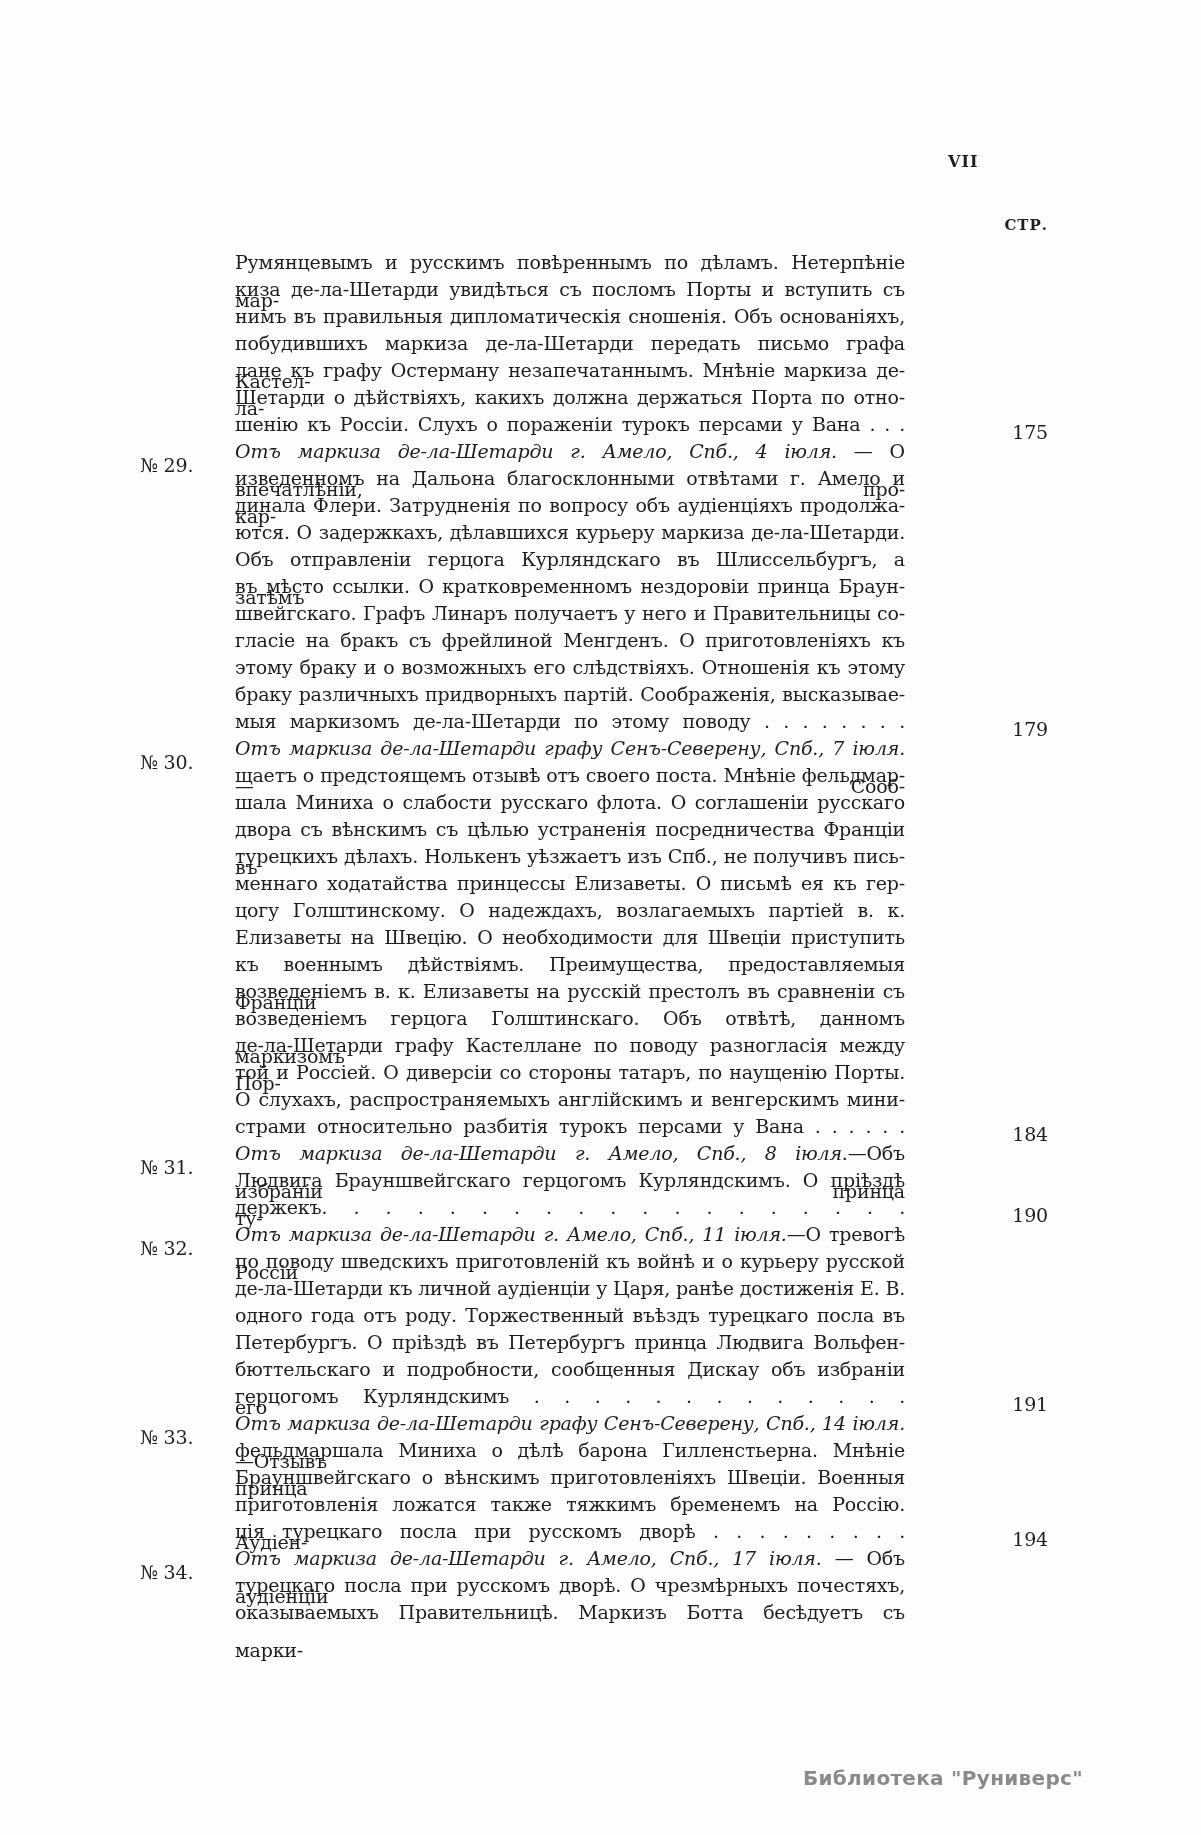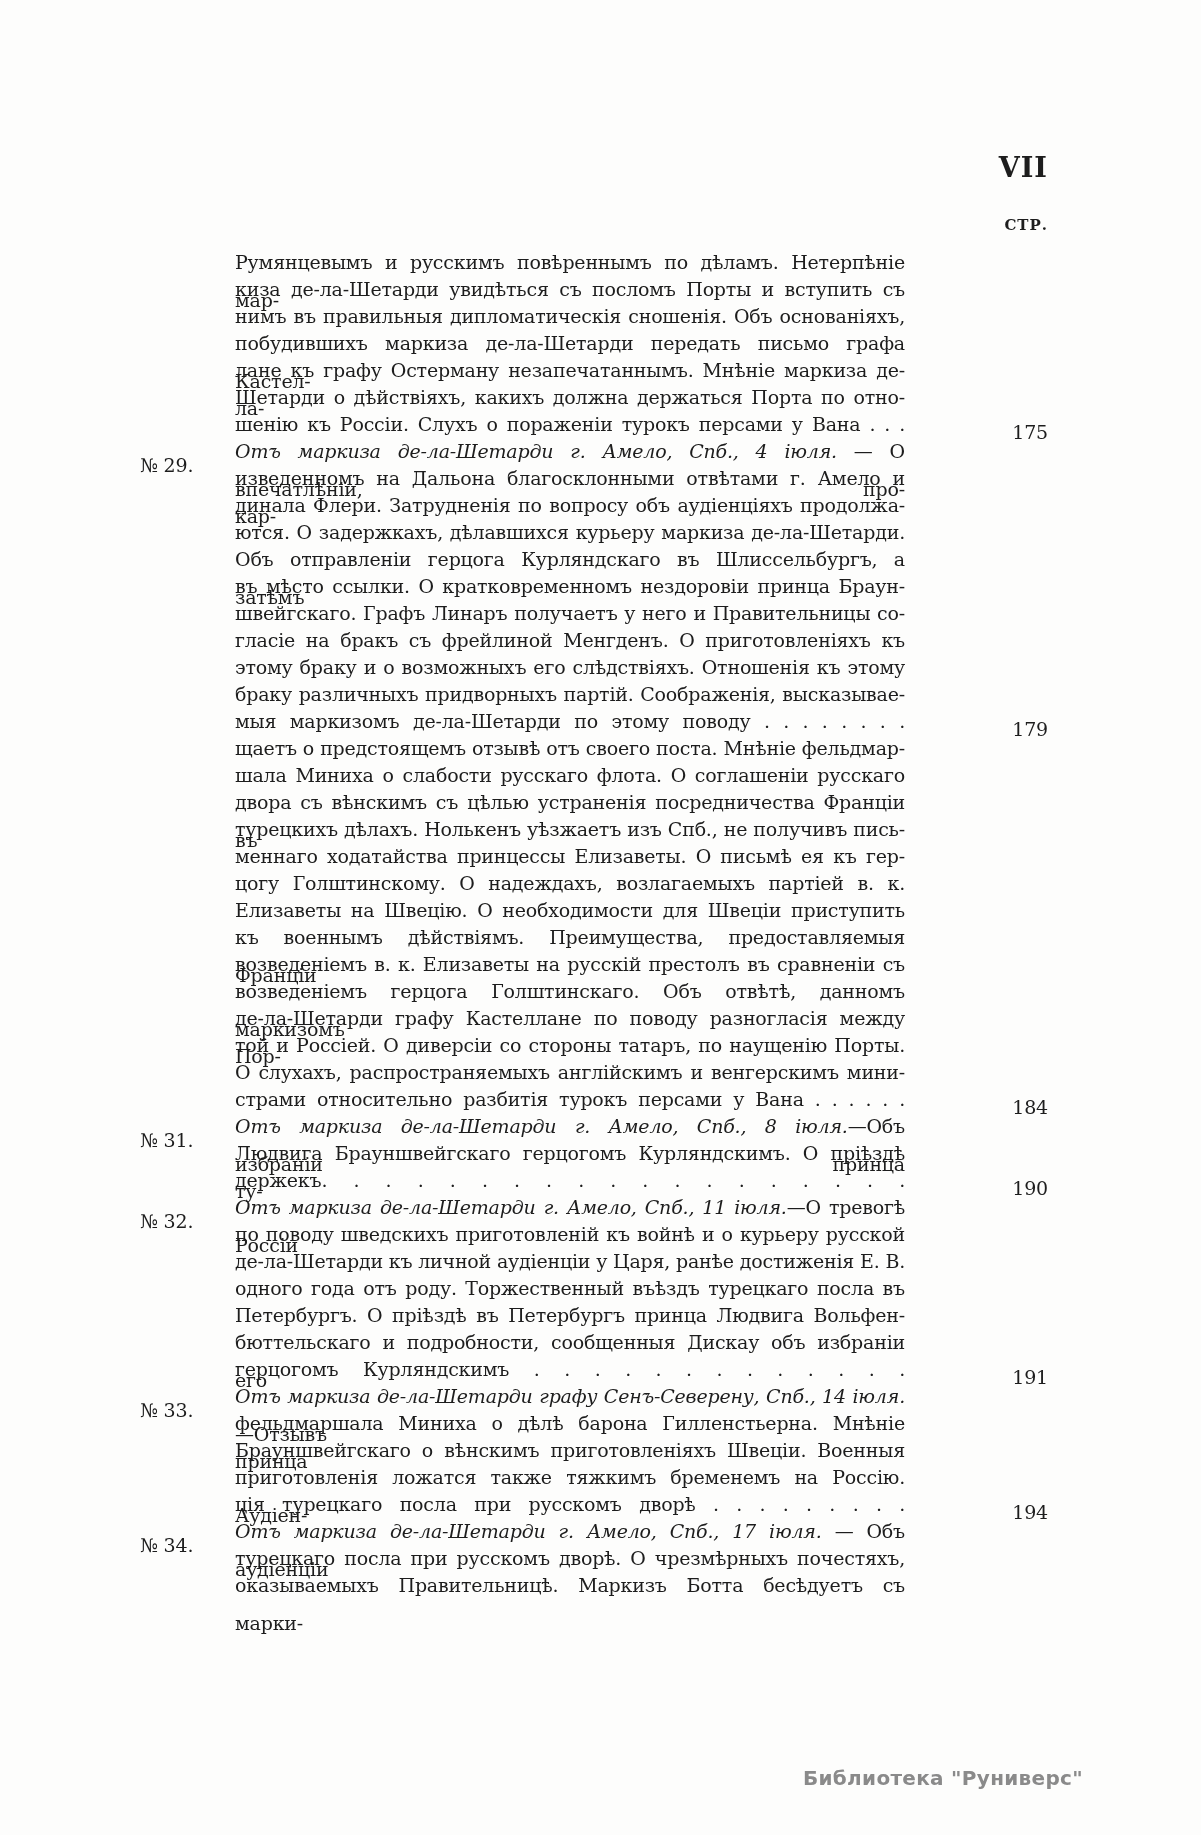--- a/index.html
+++ b/index.html
@@ -20,22 +20,21 @@
     left: 0; top: 0;
     width: 1201px;
     height: 1835px;
     background: #fdfdfc;
   }
   .folio {
     position: absolute;
     top: 152px;
     left: 948px;
     width: 100px;
-    text-align: right;
-    font-size: 27px;
+    font-size: 16px;
     font-weight: bold;
     letter-spacing: 1px;
   }
   .colhead {
     position: absolute;
     top: 216px;
     left: 948px;
     width: 100px;
     text-align: right;
     font-size: 15px;
@@ -115,20 +114,21 @@
         <div class="line">ются. О задержкахъ, дѣлавшихся курьеру маркиза де-ла-Шетарди.</div>
         <div class="line">Объ отправленіи герцога Курляндскаго въ Шлиссельбургъ, а затѣмъ</div>
         <div class="line">въ мѣсто ссылки. О кратковременномъ нездоровіи принца Браун-</div>
         <div class="line">швейгскаго. Графъ Линаръ получаетъ у него и Правительницы со-</div>
         <div class="line">гласіе на бракъ съ фрейлиной Менгденъ. О приготовленіяхъ къ</div>
         <div class="line">этому браку и о возможныхъ его слѣдствіяхъ. Отношенія къ этому</div>
         <div class="line">браку различныхъ придворныхъ партій. Соображенія, высказывае-</div>
         <div class="line">мыя маркизомъ де-ла-Шетарди по этому поводу . . . . . . . .<span class="pageref">179</span></div>
       </div>
       <div class="entry">
+        <div class="line"><span class="num">№ 30.</span><i class="heading">Отъ маркиза де-ла-Шетарди графу Сенъ-Северену, Спб., 7 іюля.</i><span> — Сооб-</span></div>
         <div class="line">щаетъ о предстоящемъ отзывѣ отъ своего поста. Мнѣніе фельдмар-</div>
         <div class="line">шала Миниха о слабости русскаго флота. О соглашеніи русскаго</div>
         <div class="line">двора съ вѣнскимъ съ цѣлью устраненія посредничества Франціи въ</div>
         <div class="line">турецкихъ дѣлахъ. Нолькенъ уѣзжаетъ изъ Спб., не получивъ пись-</div>
         <div class="line">меннаго ходатайства принцессы Елизаветы. О письмѣ ея къ гер-</div>
         <div class="line">цогу Голштинскому. О надеждахъ, возлагаемыхъ партіей в. к.</div>
         <div class="line">Елизаветы на Швецію. О необходимости для Швеціи приступить</div>
         <div class="line">къ военнымъ дѣйствіямъ. Преимущества, предоставляемыя Франціи</div>
         <div class="line">возведеніемъ в. к. Елизаветы на русскій престолъ въ сравненіи съ</div>
         <div class="line">возведеніемъ герцога Голштинскаго. Объ отвѣтѣ, данномъ маркизомъ</div>

